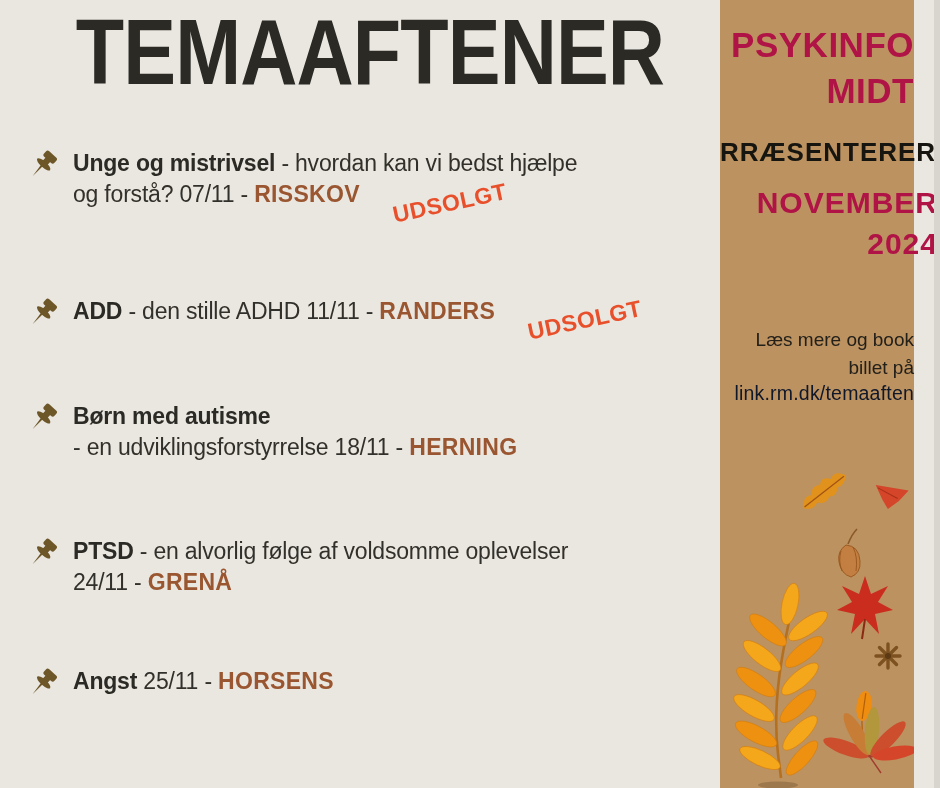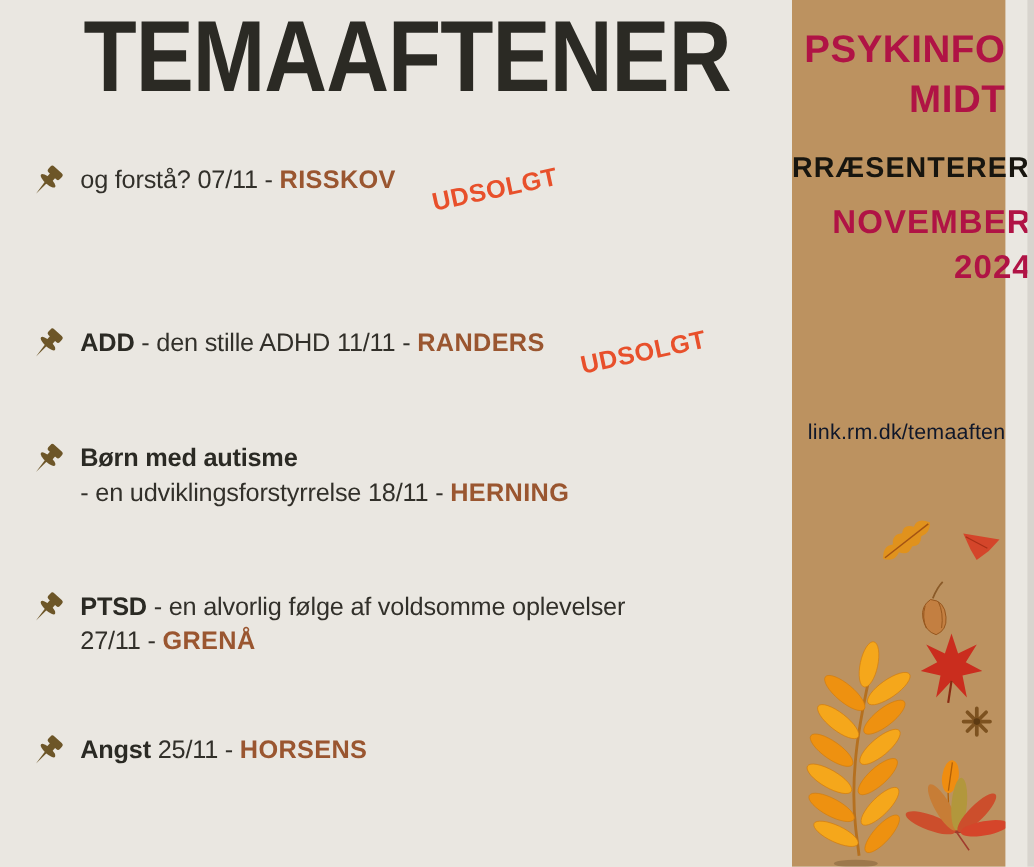--- a/index.html
+++ b/index.html
@@ -69,20 +69,21 @@
         <svg viewBox="0 0 32 32">
             <g transform="rotate(42 16 14)" fill="#6d5628">
               <rect x="9" y="1" width="14" height="7.5" rx="2.4"></rect>
               <rect x="12.8" y="7" width="6.4" height="6.5"></rect>
               <ellipse cx="16" cy="14.5" rx="8.6" ry="3"></ellipse>
               <path d="M16.6 16.6 L14.4 16.6 L15.7 30.5 Z"></path>
             </g>
           </svg>
       </span>
       <div class="event-text">
+        <div class="line"><span class="b">Unge og mistrivsel</span><span> - hvordan kan vi bedst hjælpe</span></div>
         <div class="line"><span>og forstå? 07/11 - </span><span class="city">RISSKOV</span><span class="soldout">UDSOLGT</span></div>
       </div>
     </div>
 
     <div class="event event-2">
       <span class="pin">
         <svg viewBox="0 0 32 32">
             <g transform="rotate(42 16 14)" fill="#6d5628">
               <rect x="9" y="1" width="14" height="7.5" rx="2.4"></rect>
               <rect x="12.8" y="7" width="6.4" height="6.5"></rect>
@@ -119,21 +120,21 @@
             <g transform="rotate(42 16 14)" fill="#6d5628">
               <rect x="9" y="1" width="14" height="7.5" rx="2.4"></rect>
               <rect x="12.8" y="7" width="6.4" height="6.5"></rect>
               <ellipse cx="16" cy="14.5" rx="8.6" ry="3"></ellipse>
               <path d="M16.6 16.6 L14.4 16.6 L15.7 30.5 Z"></path>
             </g>
           </svg>
       </span>
       <div class="event-text">
         <div class="line"><span class="b">PTSD</span><span> - en alvorlig følge af voldsomme oplevelser</span></div>
-        <div class="line"><span>27/11 - </span><span class="city">GRENÅ</span></div>
+        <div class="line"><span>24/11 - </span><span class="city">GRENÅ</span></div>
       </div>
     </div>
 
     <div class="event event-5">
       <span class="pin">
         <svg viewBox="0 0 32 32">
             <g transform="rotate(42 16 14)" fill="#6d5628">
               <rect x="9" y="1" width="14" height="7.5" rx="2.4"></rect>
               <rect x="12.8" y="7" width="6.4" height="6.5"></rect>
               <ellipse cx="16" cy="14.5" rx="8.6" ry="3"></ellipse>
@@ -150,20 +151,24 @@
 
   <div class="sidebar">
     <div class="brand">
       <div>PSYKINFO</div>
       <div>MIDT</div>
     </div>
     <div class="presents">RRÆSENTERER</div>
     <div class="month">
       <div>NOVEMBER</div>
       <div>2024</div>
+    </div>
+    <div class="booking">
+      <div>Læs mere og book</div>
+      <div>billet på</div>
     </div>
     <div class="booking-link">link.rm.dk/temaaften</div>
 
     <svg class="leaves" viewBox="0 0 194 330">
 
       <g transform="translate(105,33) rotate(-38)">
         <path d="M-28,0 Q-21,-10 -13,-5 Q-8,-13 0,-8 Q6,-14 12,-6 Q20,-11 26,0 Q20,8 12,5 Q6,12 0,7 Q-8,12 -13,4 Q-21,9 -28,0 Z" fill="#e0921d"></path>
         <path d="M-26,0 L24,0" stroke="#a35313" stroke-width="1.3" fill="none"></path>
       </g>
 

